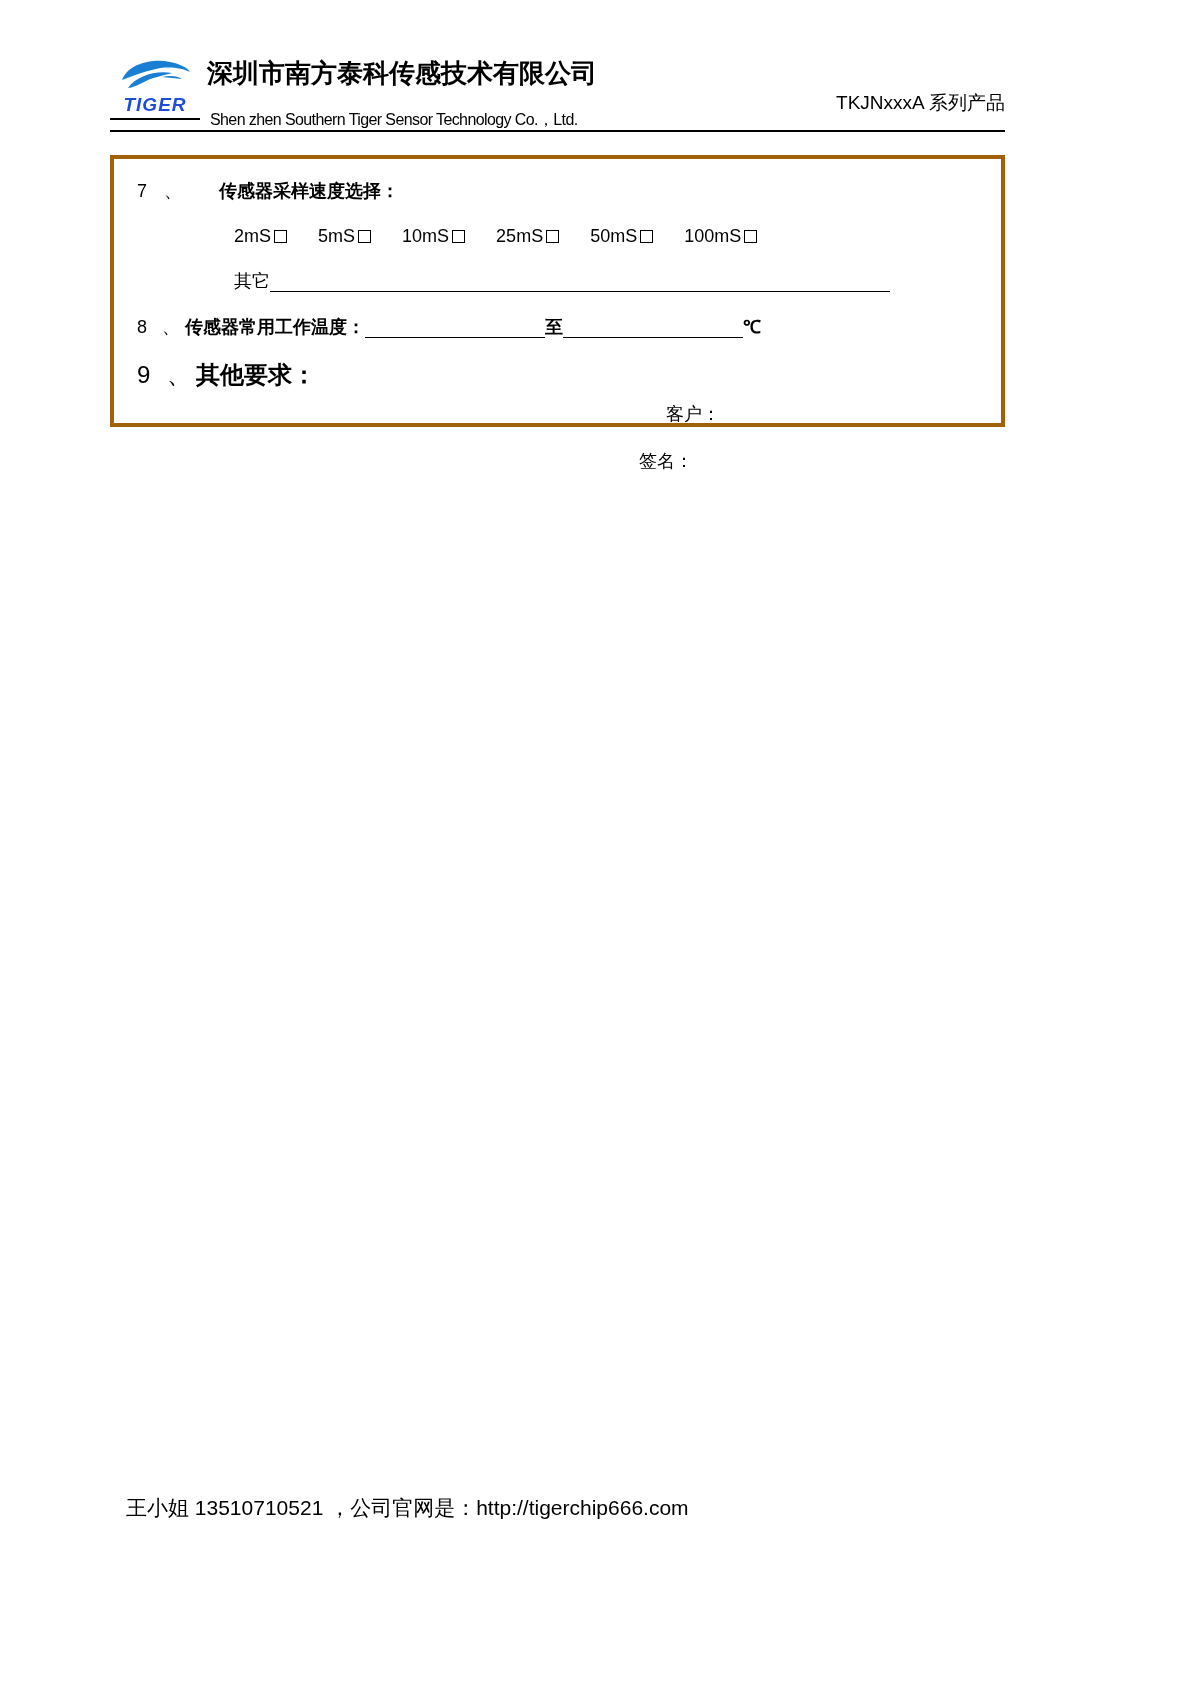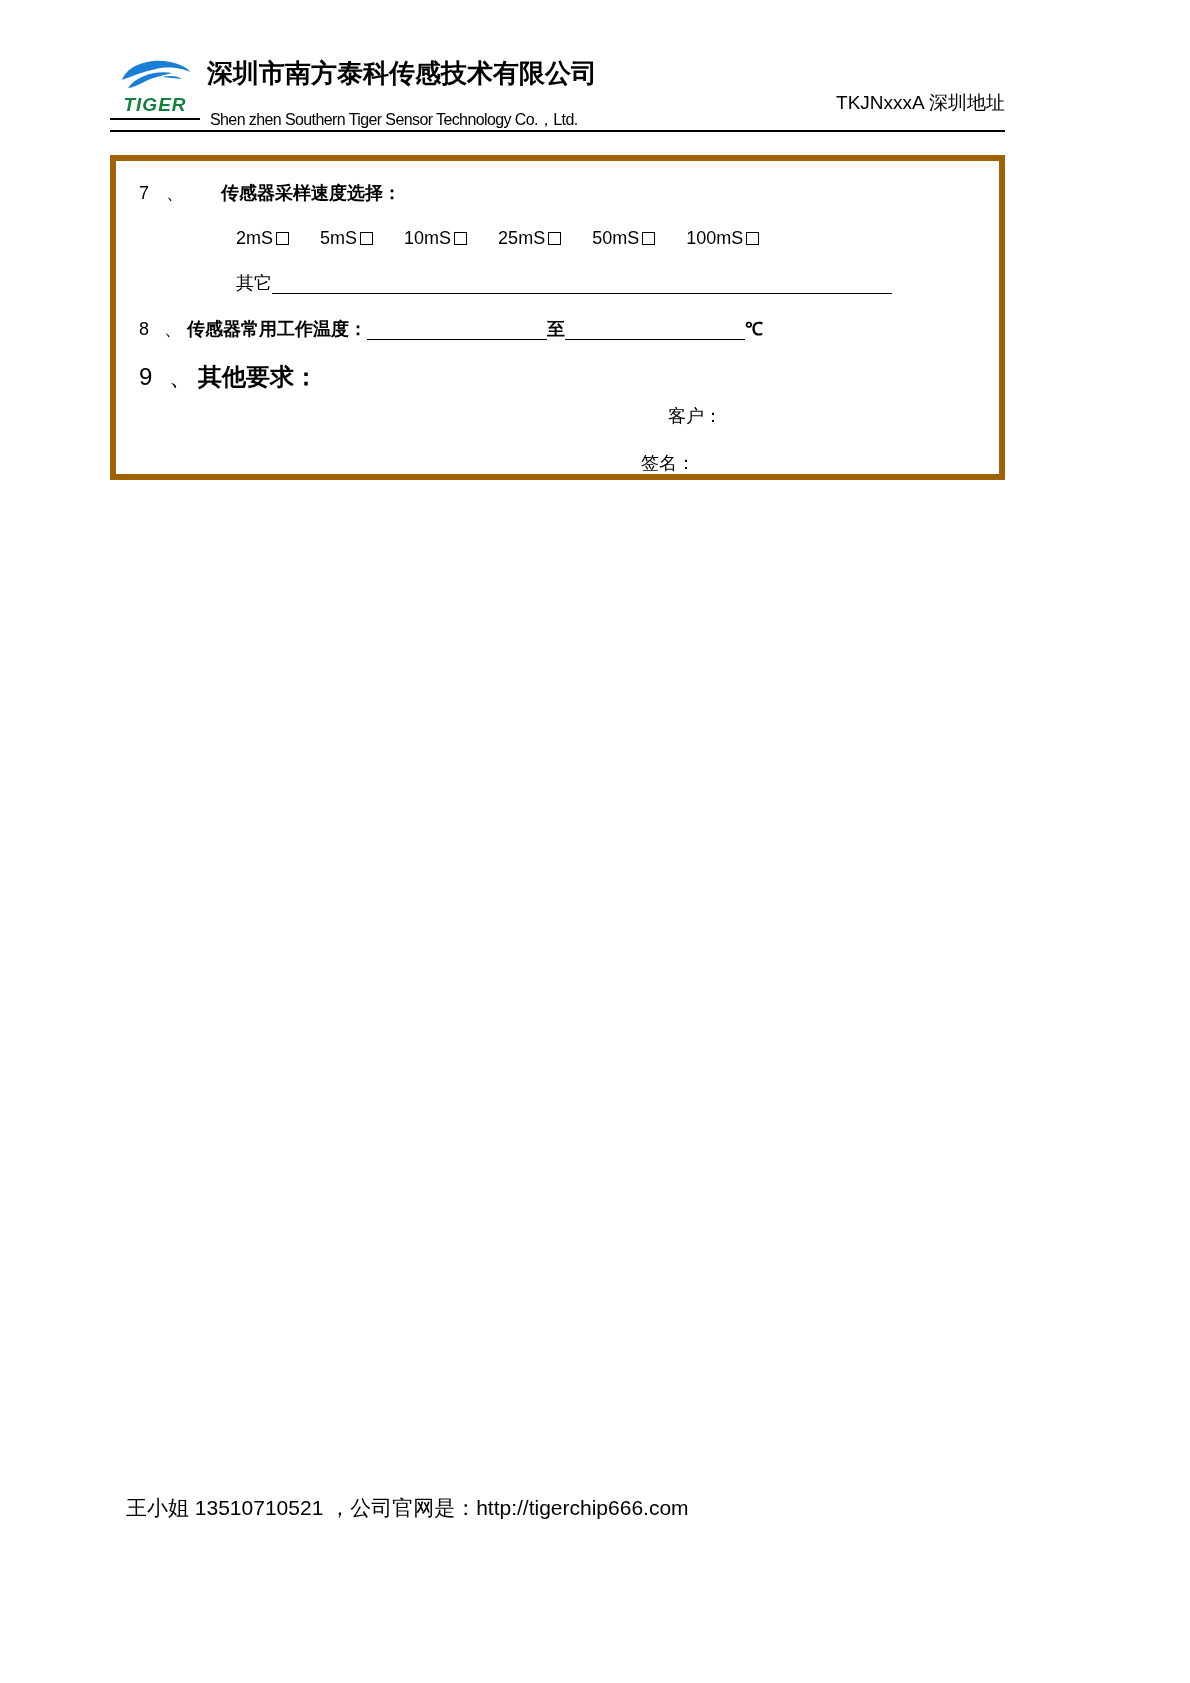--- a/index.html
+++ b/index.html
@@ -49,21 +49,21 @@
     position: absolute;
     left: 0px;
     top: 36px;
     width: 90px;
     text-align: center;
     font-family: "Liberation Sans", sans-serif;
     font-weight: bold;
     font-style: italic;
     font-size: 19px;
     letter-spacing: 1px;
-    color: #15803d;
+    color: #1d4ed8;
   }
   .logo-rule {
     position: absolute;
     left: 0px;
     top: 60px;
     width: 90px;
     height: 2px;
     background: #000000;
   }
 
@@ -99,22 +99,22 @@
     height: 2px;
     background: #000000;
   }
 
   
   .box {
     position: absolute;
     left: 110px;
     top: 155px;
     width: 895px;
-    height: 325px;
-    border: 6px solid #a16207;
+    height: 272px;
+    border: 4px solid #a16207;
     box-sizing: border-box;
   }
 
   .row {
     position: absolute;
     white-space: nowrap;
   }
 
   .q7 { left: 23px; top: 20px; font-size: 18px; }
   .q7 .num { letter-spacing: 6px; }
@@ -181,21 +181,21 @@
         <path d="M4 22 C10 6, 34 0, 52 4 C62 6, 70 10, 72 14 C64 10, 50 8, 38 11 C24 14, 12 19, 4 22 Z" fill="#1a7fd4"></path>
         <path d="M10 30 C18 18, 38 12, 54 15 C48 17, 36 19, 28 23 C20 27, 14 30, 10 30 Z" fill="#1a7fd4"></path>
         <path d="M44 19 C52 17, 60 18, 64 21 C58 20, 50 20, 44 19 Z" fill="#1a7fd4"></path>
       </svg>
       <div class="logo-word">TIGER</div>
       <div class="logo-rule"></div>
     </div>
 
     <div class="company-cn">深圳市南方泰科传感技术有限公司</div>
     <div class="company-en">Shen zhen Southern Tiger Sensor Technology Co.，Ltd.</div>
-    <div class="header-right">TKJNxxxA 深圳地址</div>
+    <div class="header-right">TKJNxxxA 系列产品</div>
   </div>
   <div class="header-rule"></div>
 
   <div class="box">
 
     <div class="row q7">
       <span class="num">7 、</span>
       <span class="txt">传感器采样速度选择：</span>
     </div>
 

